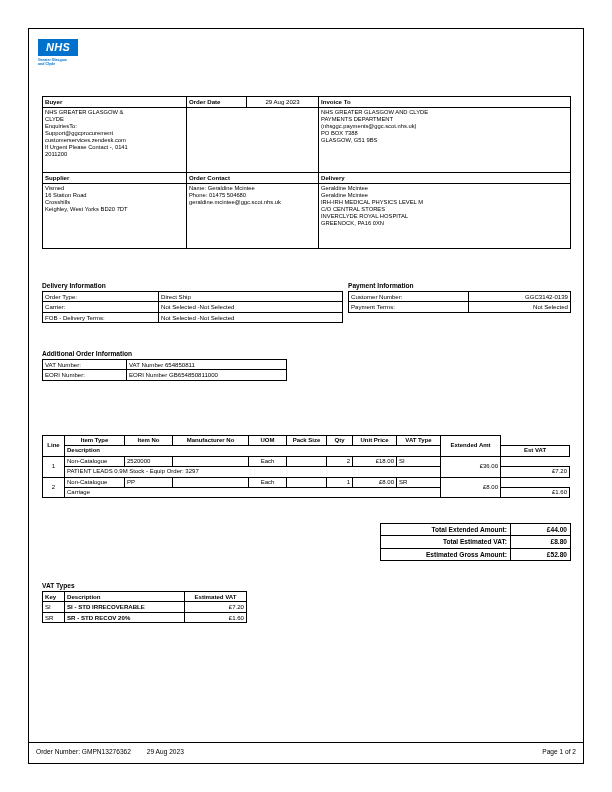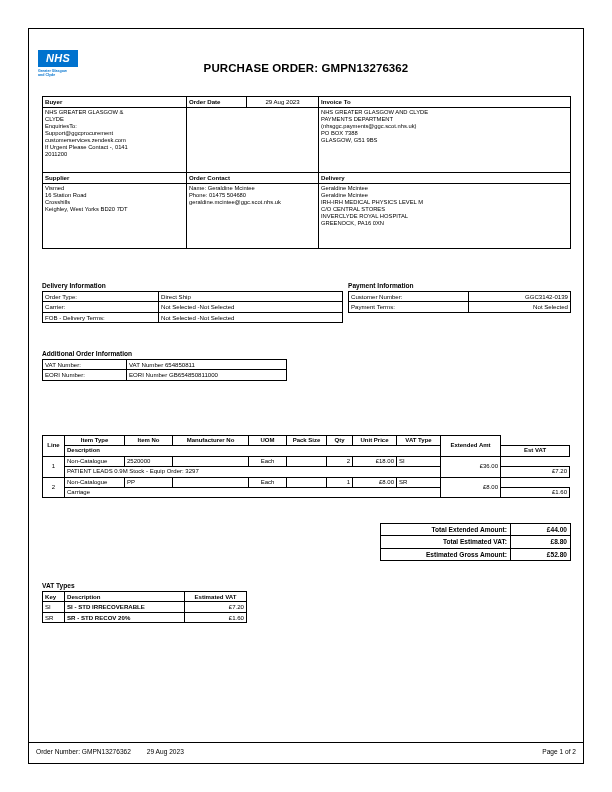--- a/index.html
+++ b/index.html
@@ -28,21 +28,21 @@
     top: 28px;
     width: 556px;
     height: 736px;
     border: 1px solid #000;
     box-sizing: border-box;
   }
   
   .nhs-logo {
     position: absolute;
     left: 38px;
-    top: 50px;
+    top: 39px;
     width: 52px;
     height: 30px;
   }
   .nhs-box {
     width: 40px;
     height: 17px;
     background: #0072CE;
     color: #ffffff;
     font-weight: bold;
     font-size: 11px;
@@ -141,21 +141,20 @@
 </head>
 <body>
 
 <div class="page">
 
   <div class="nhs-logo">
     <div class="nhs-box">NHS</div>
     <div class="nhs-sub">Greater Glasgow<br>and Clyde</div>
   </div>
 
-  <div class="doc-title">PURCHASE ORDER: GMPN13276362</div>
 
   <div class="frame"></div>
 
   <table class="block-top">
     <colgroup>
       <col style="width:144px">
       <col style="width:60px">
       <col style="width:72px">
       <col style="width:252px">
     </colgroup>

